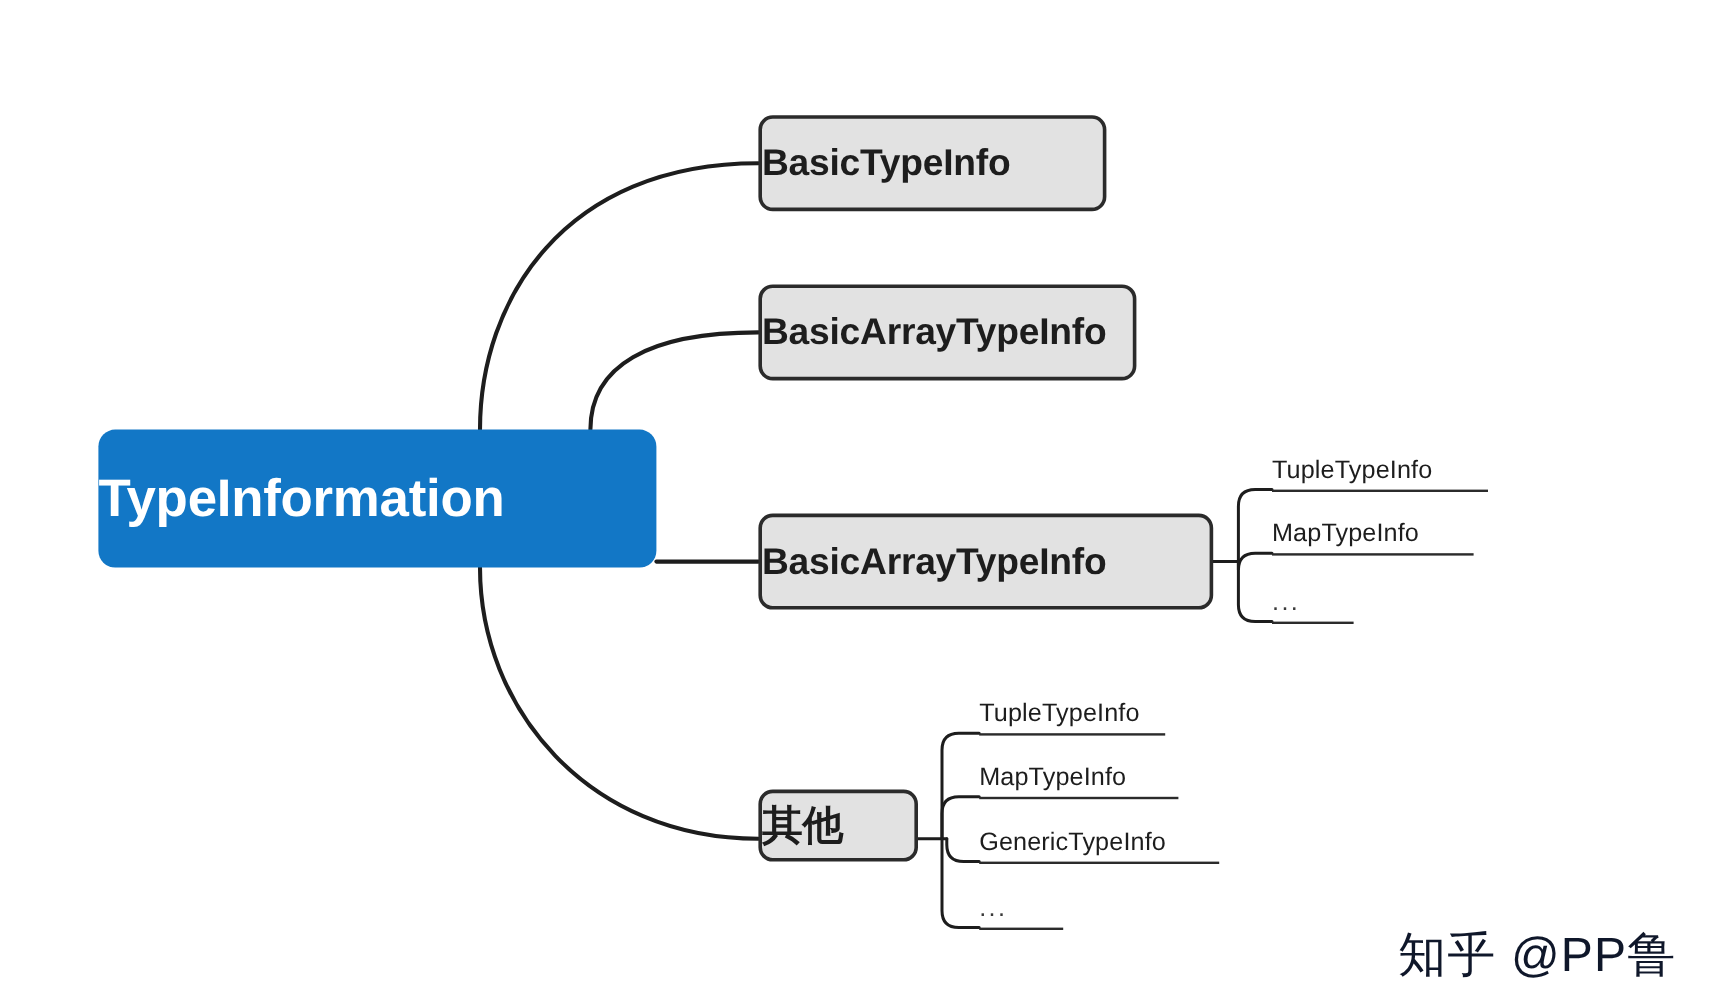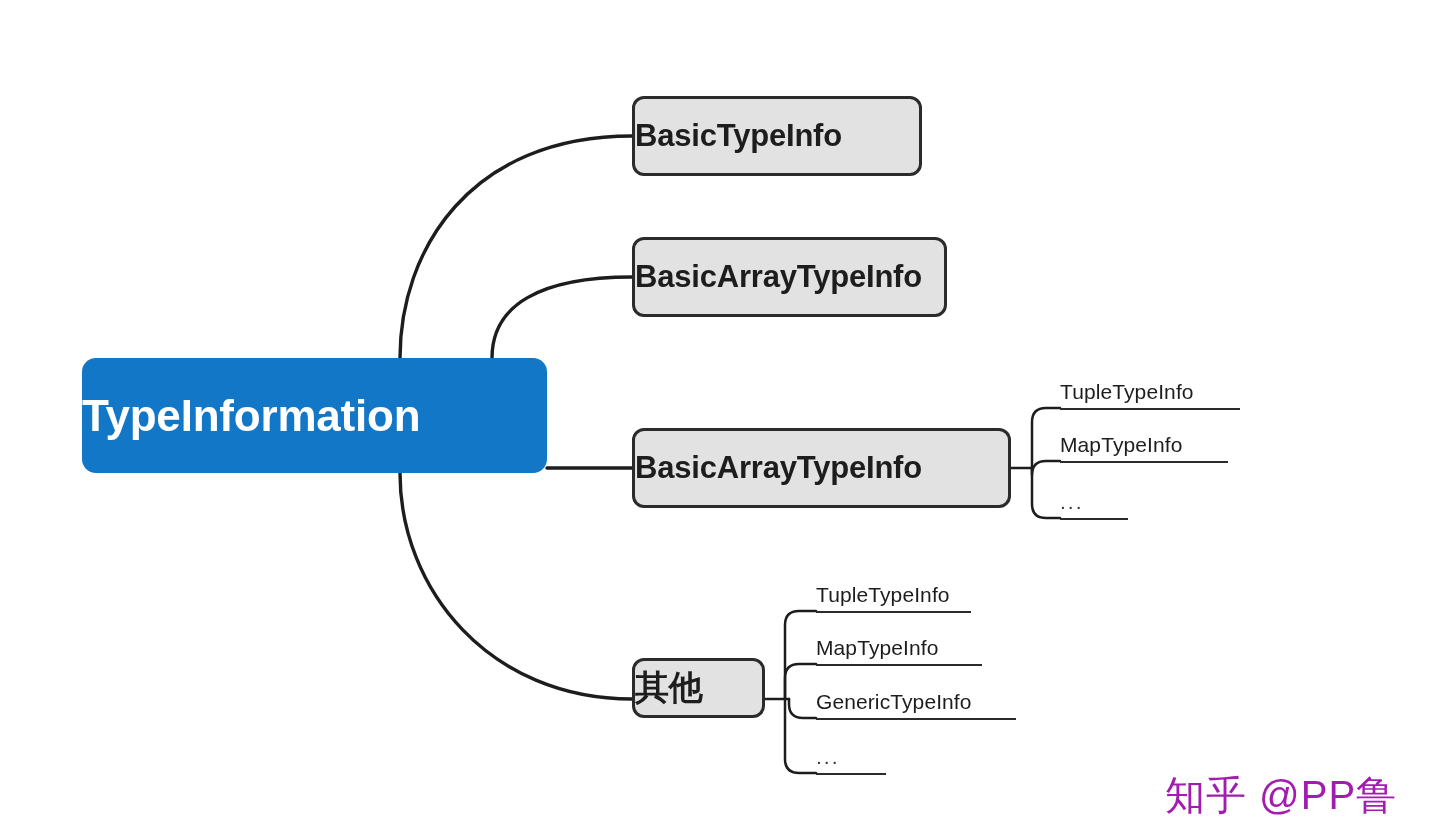--- a/index.html
+++ b/index.html
@@ -157,15 +157,15 @@
       <div class="subitem" style="left: 816px; top: 688px; width: 200px; height: 32px;">
         <div class="sublabel">GenericTypeInfo</div>
         <div class="subline" style="width: 200px; border-bottom-color: rgb(43, 43, 43);"></div>
       </div>
       <div class="subitem ellipsis" style="left: 816px; top: 743px; width: 70px; height: 32px;">
         <div class="sublabel">...</div>
         <div class="subline" style="width: 70px; border-bottom-color: rgb(43, 43, 43);"></div>
       </div>
     </div>
 
-  <div id="watermark" style="left: 1165px; top: 768px; color: #a21caf;">知乎 @PP鲁</div>
+  <div id="watermark" style="left: 1165px; top: 768px; color: #0f172a;">知乎 @PP鲁</div>
 
 </div>
 
 </body></html>

